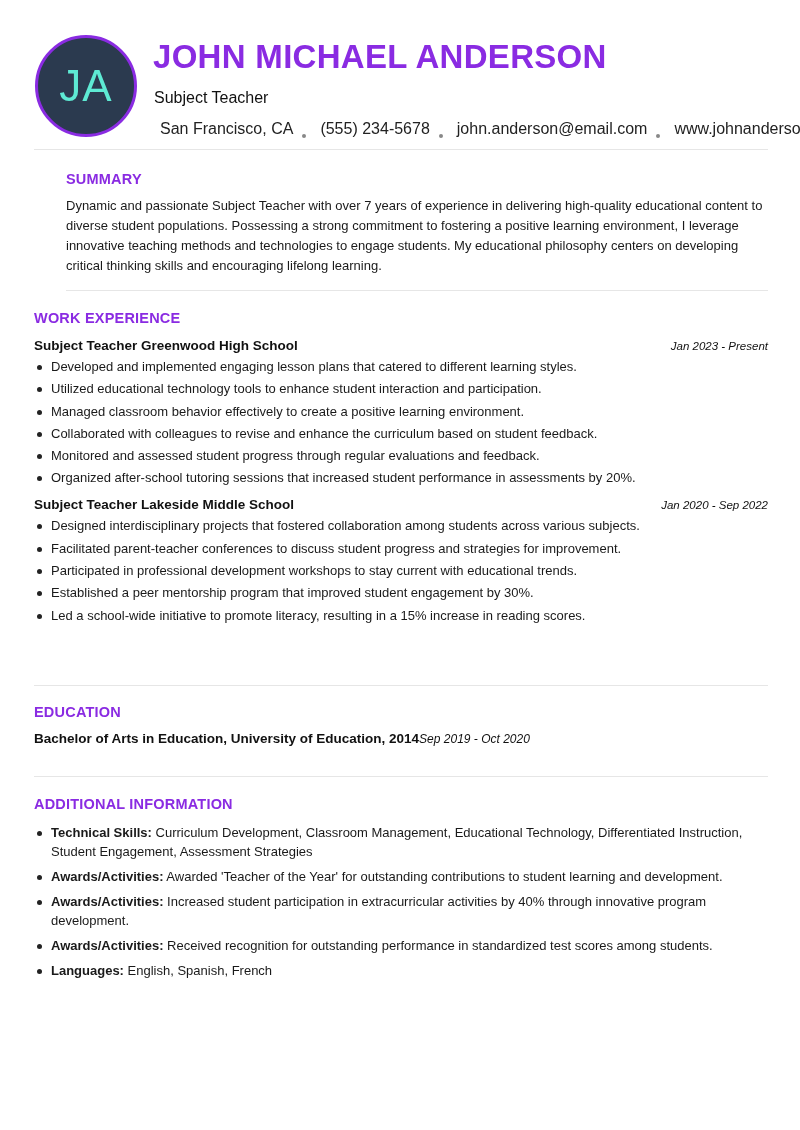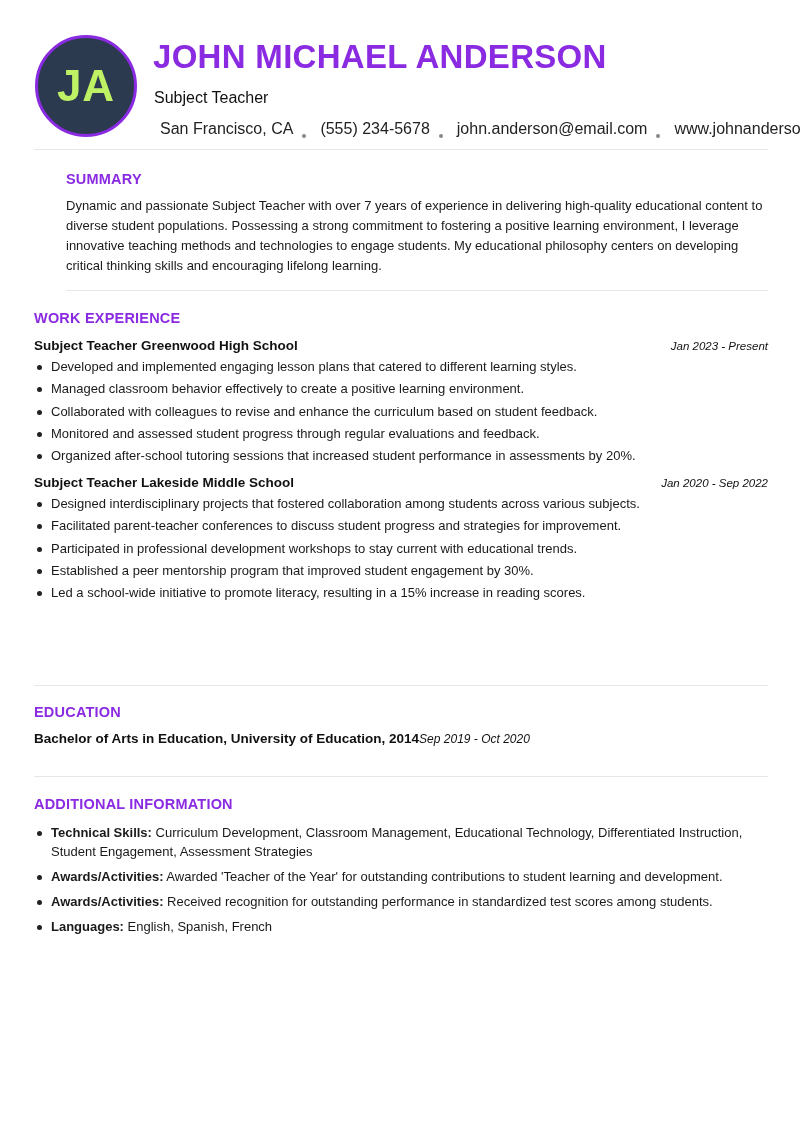--- a/index.html
+++ b/index.html
@@ -4,21 +4,21 @@
 <style>
   * { box-sizing: border-box; margin: 0; padding: 0; }
   html, body { width: 800px; height: 1130px; background: #ffffff; }
   body { font-family: "Liberation Sans", "DejaVu Sans", sans-serif; color: #1a1a1a; position: relative; overflow: hidden; }
   .page { position: absolute; left: 34px; top: 0; width: 734px; }
 
   
   .header { position: relative; height: 150px; border-bottom: 1px solid #e6e6e6; }
   .avatar { position: absolute; left: 1px; top: 35px; width: 102px; height: 102px; border-radius: 50%;
             background: #2b3a4f; border: 3px solid #8a2be2; display: flex; align-items: center; justify-content: center; }
-  .avatar span { color: #bef264; font-size: 44px; font-weight: 700; letter-spacing: 1px; }
+  .avatar span { color: #5eead4; font-size: 44px; font-weight: 400; letter-spacing: 1px; }
   .name { position: absolute; left: 119px; top: 38px; font-size: 33px; font-weight: 700; color: #8a2be2; letter-spacing: 0.3px; white-space: nowrap; }
   .title { position: absolute; left: 120px; top: 89px; font-size: 16px; color: #111; }
   .contact { position: absolute; left: 126px; top: 120px; font-size: 16px; color: #222; display: flex; align-items: flex-end; white-space: nowrap; }
   .contact .sep { display: inline-block; width: 4px; height: 4px; border-radius: 50%; background: #888; margin: 0 14px 0 9px; }
 
   
   .section { border-bottom: 1px solid #e6e6e6; }
   .section-title { font-size: 14.5px; font-weight: 700; color: #8a2be2; letter-spacing: 0.2px; }
   .summary { padding-top: 21px; height: 141px; margin-left: 32px; }
   .summary .section-title { margin-bottom: 9px; }
@@ -76,20 +76,21 @@
   <div class="section work">
     <div class="section-title">WORK EXPERIENCE</div>
 
     <div class="job">
       <div class="job-head">
         <span class="job-role">Subject Teacher  Greenwood High School</span>
         <span class="job-date">Jan 2023 - Present</span>
       </div>
       <ul class="bullets">
         <li>Developed and implemented engaging lesson plans that catered to different learning styles.</li>
+        <li>Utilized educational technology tools to enhance student interaction and participation.</li>
         <li>Managed classroom behavior effectively to create a positive learning environment.</li>
         <li>Collaborated with colleagues to revise and enhance the curriculum based on student feedback.</li>
         <li>Monitored and assessed student progress through regular evaluations and feedback.</li>
         <li>Organized after-school tutoring sessions that increased student performance in assessments by 20%.</li>
       </ul>
     </div>
 
     <div class="job">
       <div class="job-head">
         <span class="job-role">Subject Teacher  Lakeside Middle School</span>
@@ -111,18 +112,19 @@
       <span class="edu-degree">Bachelor of Arts in Education, University of Education, 2014</span>
       <span class="edu-date">Sep 2019 - Oct 2020</span>
     </div>
   </div>
 
   <div class="section addl">
     <div class="section-title">ADDITIONAL INFORMATION</div>
     <ul class="bullets">
       <li><b>Technical Skills:</b><span> Curriculum Development, Classroom Management, Educational Technology, Differentiated Instruction, Student Engagement, Assessment Strategies</span></li>
       <li><b>Awards/Activities:</b><span> Awarded 'Teacher of the Year' for outstanding contributions to student learning and development.</span></li>
+      <li><b>Awards/Activities:</b><span> Increased student participation in extracurricular activities by 40% through innovative program development.</span></li>
       <li><b>Awards/Activities:</b><span> Received recognition for outstanding performance in standardized test scores among students.</span></li>
       <li><b>Languages:</b><span> English,  Spanish,  French</span></li>
     </ul>
   </div>
 
 </div>
 
 </body></html>

